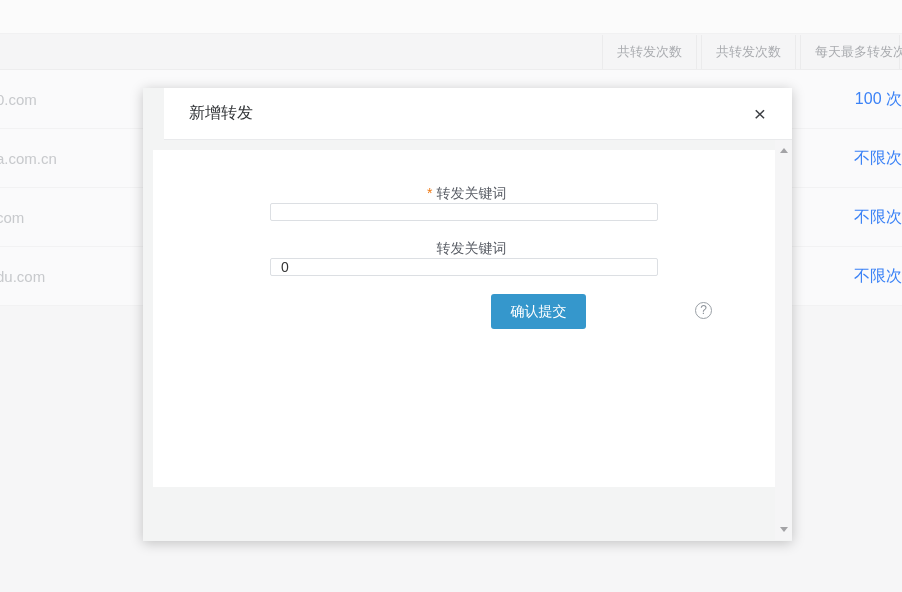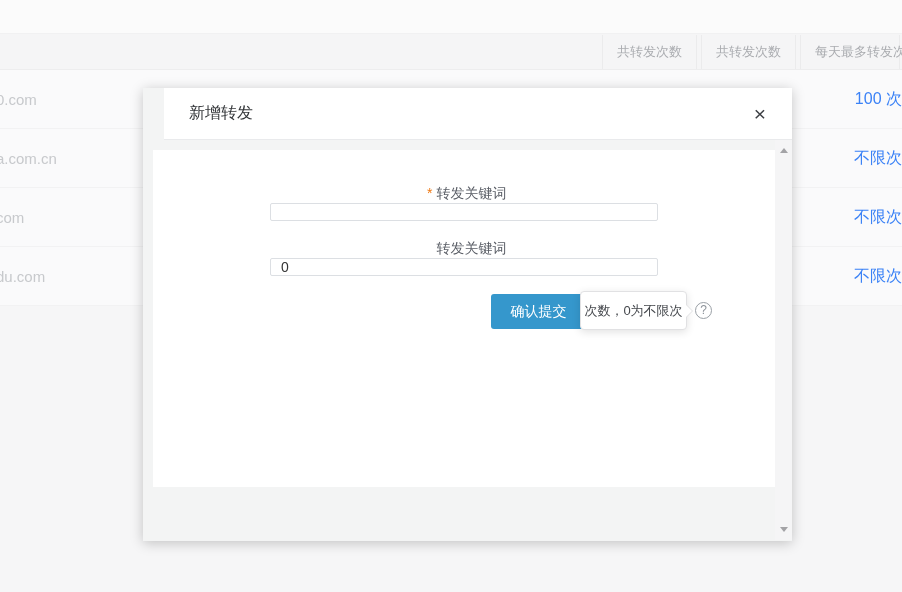--- a/index.html
+++ b/index.html
@@ -182,24 +182,20 @@
       <div class="form-row r3">
         <span class="form-label"><span>转发关键词</span></span>
         <input class="form-input" type="text" value="0" style="">
       </div>
 
 
       <div class="form-row r5">
         <button class="submit-btn">确认提交</button>
       </div>
 
-      <div class="tooltip">
-        <span>次数，0为不限次</span>
-        <span class="tooltip-arrow"></span>
-      </div>
       <span class="help-icon">?</span>
 
     </div>
 
     <div class="vscrollbar">
       <button class="scroll-btn up">
           <span class="tri-up"></span>
         </button>
       <button class="scroll-btn down">
           <span class="tri-down"></span>

